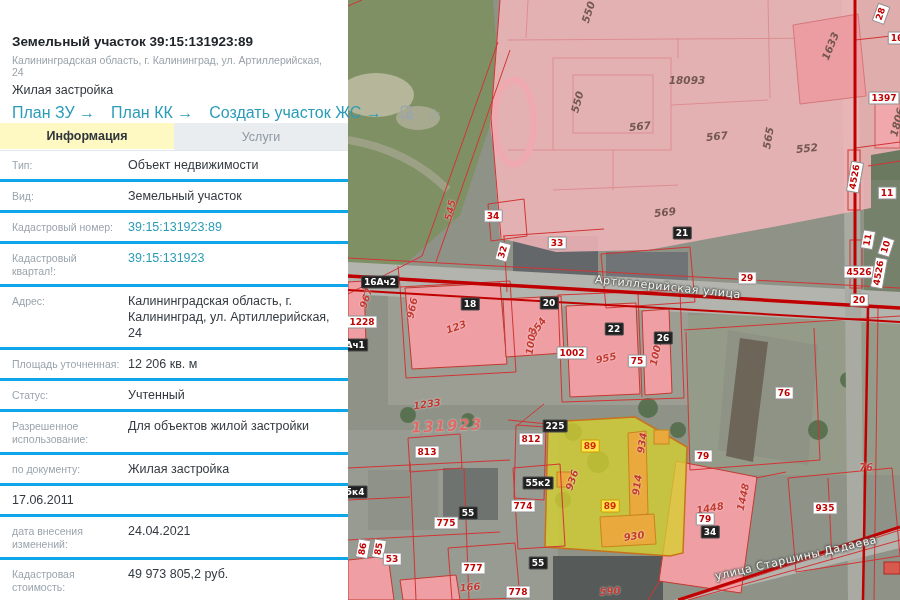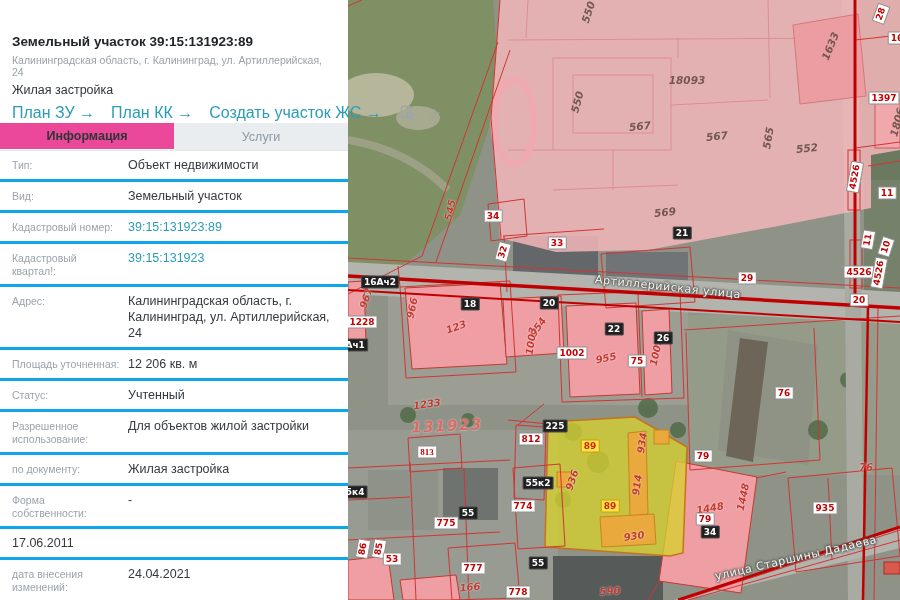--- a/index.html
+++ b/index.html
@@ -14,21 +14,21 @@
   .p-sub { margin-top:4px; font-size:10.5px; color:#99a3ab; line-height:12px; }
   .p-usage { margin-top:5px; font-size:12.5px; color:#2e353b; line-height:15px; }
   .p-links { margin-top:5px; display:flex; align-items:center; height:20px; }
   .p-link { font-size:16px; color:#2b9cb8; text-decoration:none; margin-right:16px; white-space:nowrap; cursor:pointer; }
   .p-links-icons { margin-left:auto; display:flex; align-items:center; gap:10px; }
   .icon-btn { width:18px; height:18px; display:flex; align-items:center; justify-content:center; cursor:pointer; color:#9aa5ad; }
   .star-glyph { font-size:15px; line-height:15px; color:#9aa5ad; }
 
   .tabs { display:flex; height:28px; background:#e9edf0; border-bottom:1px solid #e2e7ea; }
   .tab { flex:1; display:flex; align-items:center; justify-content:center; font-size:12.5px; color:#8d99a3; cursor:pointer; }
-  .tab.active { background:#ec4899; color:#2e353b; font-weight:bold; border-bottom:1px solid #fff; }
+  .tab.active { background:#fef9c3; color:#2e353b; font-weight:bold; border-bottom:1px solid #fff; }
 
   .rows { }
   .row { display:flex; padding:6px 12px; border-top:3px solid #0ea5e9; }
   .row:first-child { border-top:none; }
   .f-label { width:108px; flex:0 0 108px; margin-right:8px; font-size:10.5px; color:#9aa4ad; line-height:13px; padding-top:2px; }
   .f-value { font-size:12.5px; color:#333a40; line-height:16px; }
   .f-value.link { color:#2b9cb8; cursor:pointer; }
 
   
   .map { position:absolute; left:348px; top:0; width:552px; height:600px; overflow:hidden; background:#8e9287; }
@@ -107,24 +107,20 @@
           <div class="f-label">Статус:</div>
           <div class="f-value">Учтенный</div>
         </div>
         <div class="row">
           <div class="f-label">Разрешенное использование:</div>
           <div class="f-value">Для объектов жилой застройки</div>
         </div>
         <div class="row">
           <div class="f-label">по документу:</div>
           <div class="f-value">Жилая застройка</div>
-        </div>
-        <div class="row">
-          <div class="f-label">Форма собственности:</div>
-          <div class="f-value">-</div>
         </div>
         <div class="row">
           <div class="f-value">17.06.2011</div>
         </div>
         <div class="row">
           <div class="f-label">дата внесения изменений:</div>
           <div class="f-value">24.04.2021</div>
         </div>
         <div class="row">
           <div class="f-label">Кадастровая стоимость:</div>
@@ -273,21 +269,21 @@
         <div class="ml k-r" style="left: 289px; top: 485px; transform: translate(-50%, -50%) rotate(-82deg);">914</div>
         <div class="ml k-r" style="left: 286px; top: 536px; transform: translate(-50%, -50%) rotate(-8deg);">930</div>
         <div class="ml k-r" style="left: 224px; top: 480px; transform: translate(-50%, -50%) rotate(-72deg);">936</div>
         <div class="ml k-r" style="left: 362px; top: 508px; transform: translate(-50%, -50%) rotate(-10deg);">1448</div>
         <div class="ml k-r" style="left: 395px; top: 497px; transform: translate(-50%, -50%) rotate(-78deg);">1448</div>
         <div class="ml k-r" style="left: 262px; top: 591px; transform: translate(-50%, -50%) rotate(-4deg);">590</div>
         <div class="ml k-r" style="left: 518px; top: 467px; transform: translate(-50%, -50%) rotate(0deg);">76</div>
         <div class="ml k-q" style="left: 99px; top: 426px; transform: translate(-50%, -50%) rotate(-3deg);">131923</div>
         <div class="ml k-w" style="left: 14px; top: 322px; transform: translate(-50%, -50%) rotate(0deg);">1228</div>
         <div class="ml k-w" style="left: 183px; top: 439px; transform: translate(-50%, -50%) rotate(0deg);">812</div>
-        <div class="ml k-w" style="left: 79px; top: 452px; transform: translate(-50%, -50%) rotate(0deg); font-family: Liberation Serif, serif;">813</div>
+        <div class="ml k-w" style="left: 79px; top: 452px; transform: translate(-50%, -50%) rotate(0deg);">813</div>
         <div class="ml k-w" style="left: 175px; top: 506px; transform: translate(-50%, -50%) rotate(0deg);">774</div>
         <div class="ml k-w" style="left: 98px; top: 523px; transform: translate(-50%, -50%) rotate(0deg);">775</div>
         <div class="ml k-w" style="left: 125px; top: 568px; transform: translate(-50%, -50%) rotate(0deg);">777</div>
         <div class="ml k-w" style="left: 170px; top: 592px; transform: translate(-50%, -50%) rotate(0deg);">778</div>
         <div class="ml k-w" style="left: 224px; top: 353px; transform: translate(-50%, -50%) rotate(0deg);">1002</div>
         <div class="ml k-w" style="left: 289px; top: 361px; transform: translate(-50%, -50%) rotate(0deg);">75</div>
         <div class="ml k-w" style="left: 436px; top: 393px; transform: translate(-50%, -50%) rotate(0deg);">76</div>
         <div class="ml k-w" style="left: 209px; top: 243px; transform: translate(-50%, -50%) rotate(0deg);">33</div>
         <div class="ml k-w" style="left: 399px; top: 278px; transform: translate(-50%, -50%) rotate(0deg);">29</div>
         <div class="ml k-w" style="left: 155px; top: 252px; transform: translate(-50%, -50%) rotate(-75deg);">32</div>

